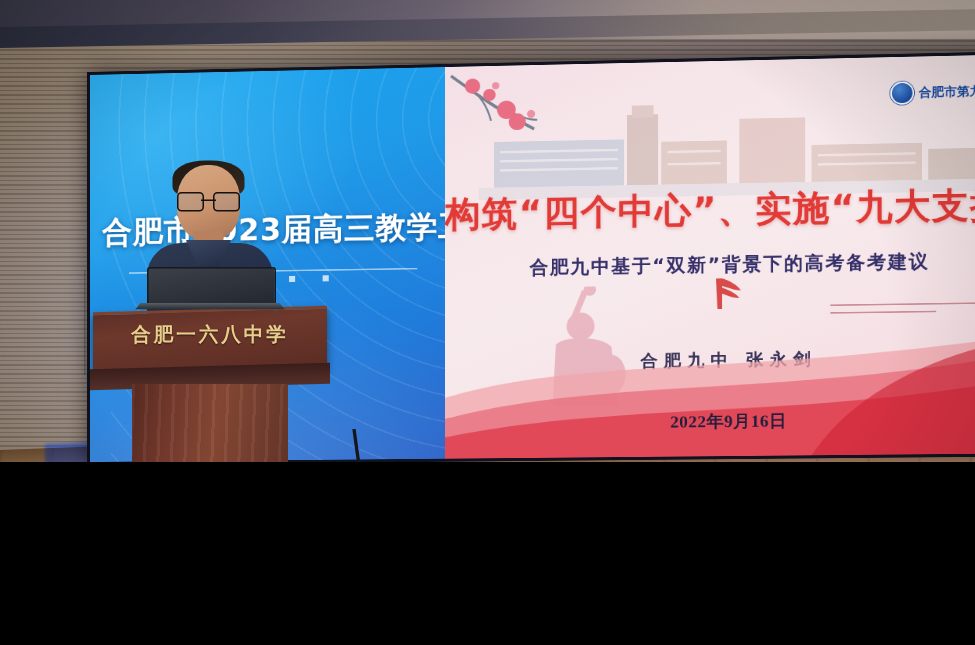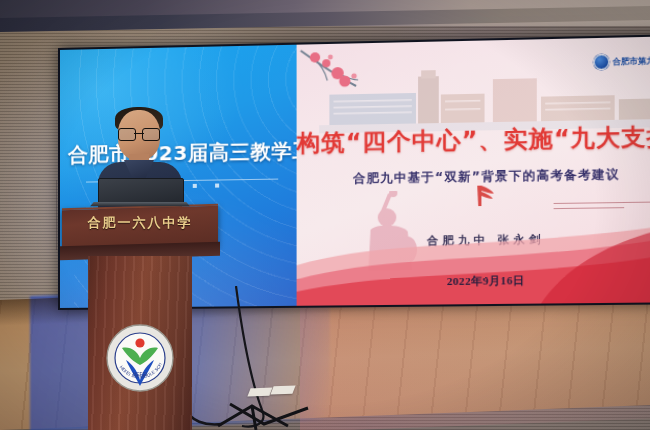--- a/index.html
+++ b/index.html
@@ -1,19 +1,19 @@
 <!DOCTYPE html>
 <html><head>
 <meta charset="utf-8">
 <style>
   html,body{margin:0;padding:0;background:#000;}
   body{font-family:"Liberation Sans","DejaVu Sans",sans-serif;}
 
   #stage{
-    position:relative;width:650px;height:430px;overflow:hidden;
+    position:relative;width:650px;height:308px;overflow:hidden;
     background:#2a2320;
   }
 
   
   .wall{
     position:absolute;left:0;top:0;width:650px;height:430px;
     background:
       repeating-linear-gradient(to bottom,
         rgba(0,0,0,.16) 0px, rgba(0,0,0,.16) 1px,
         rgba(255,255,255,.05) 1px, rgba(255,255,255,.05) 3px),

